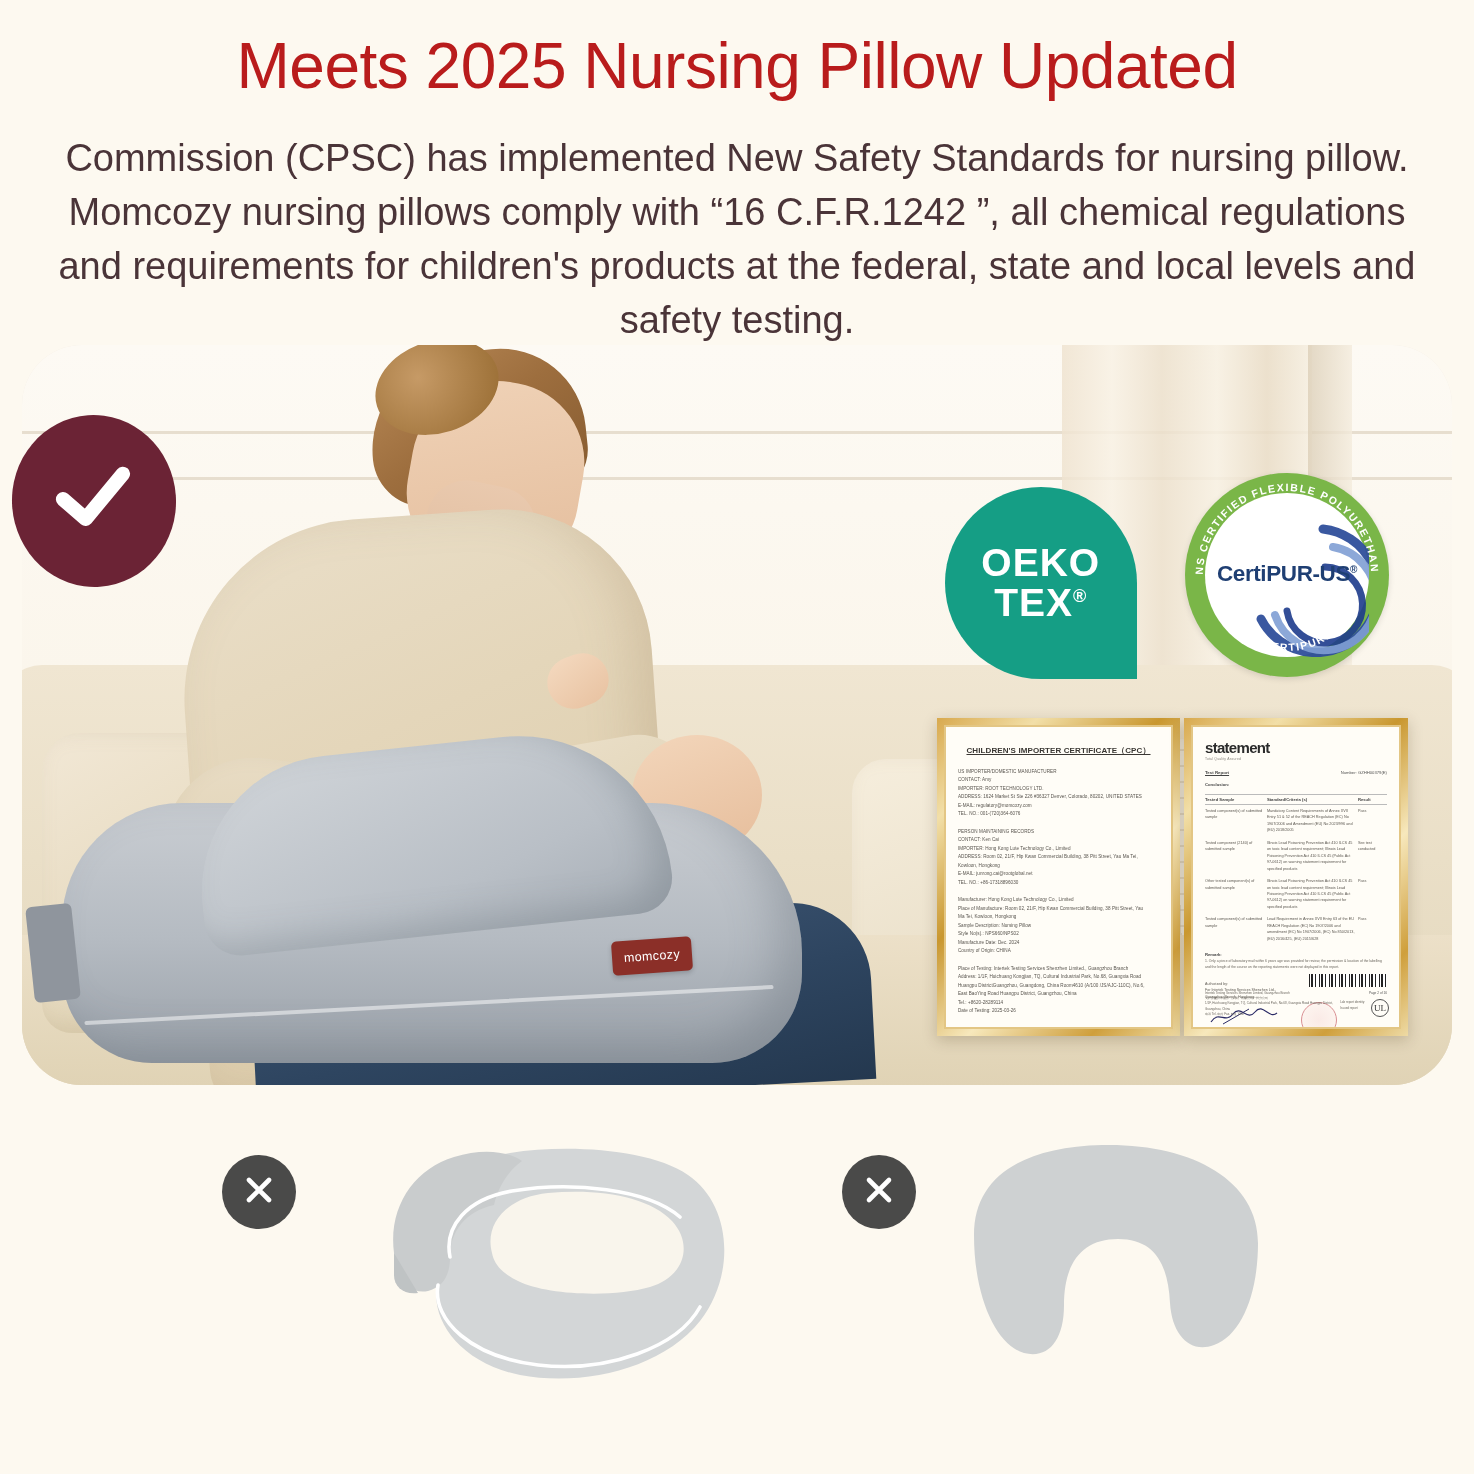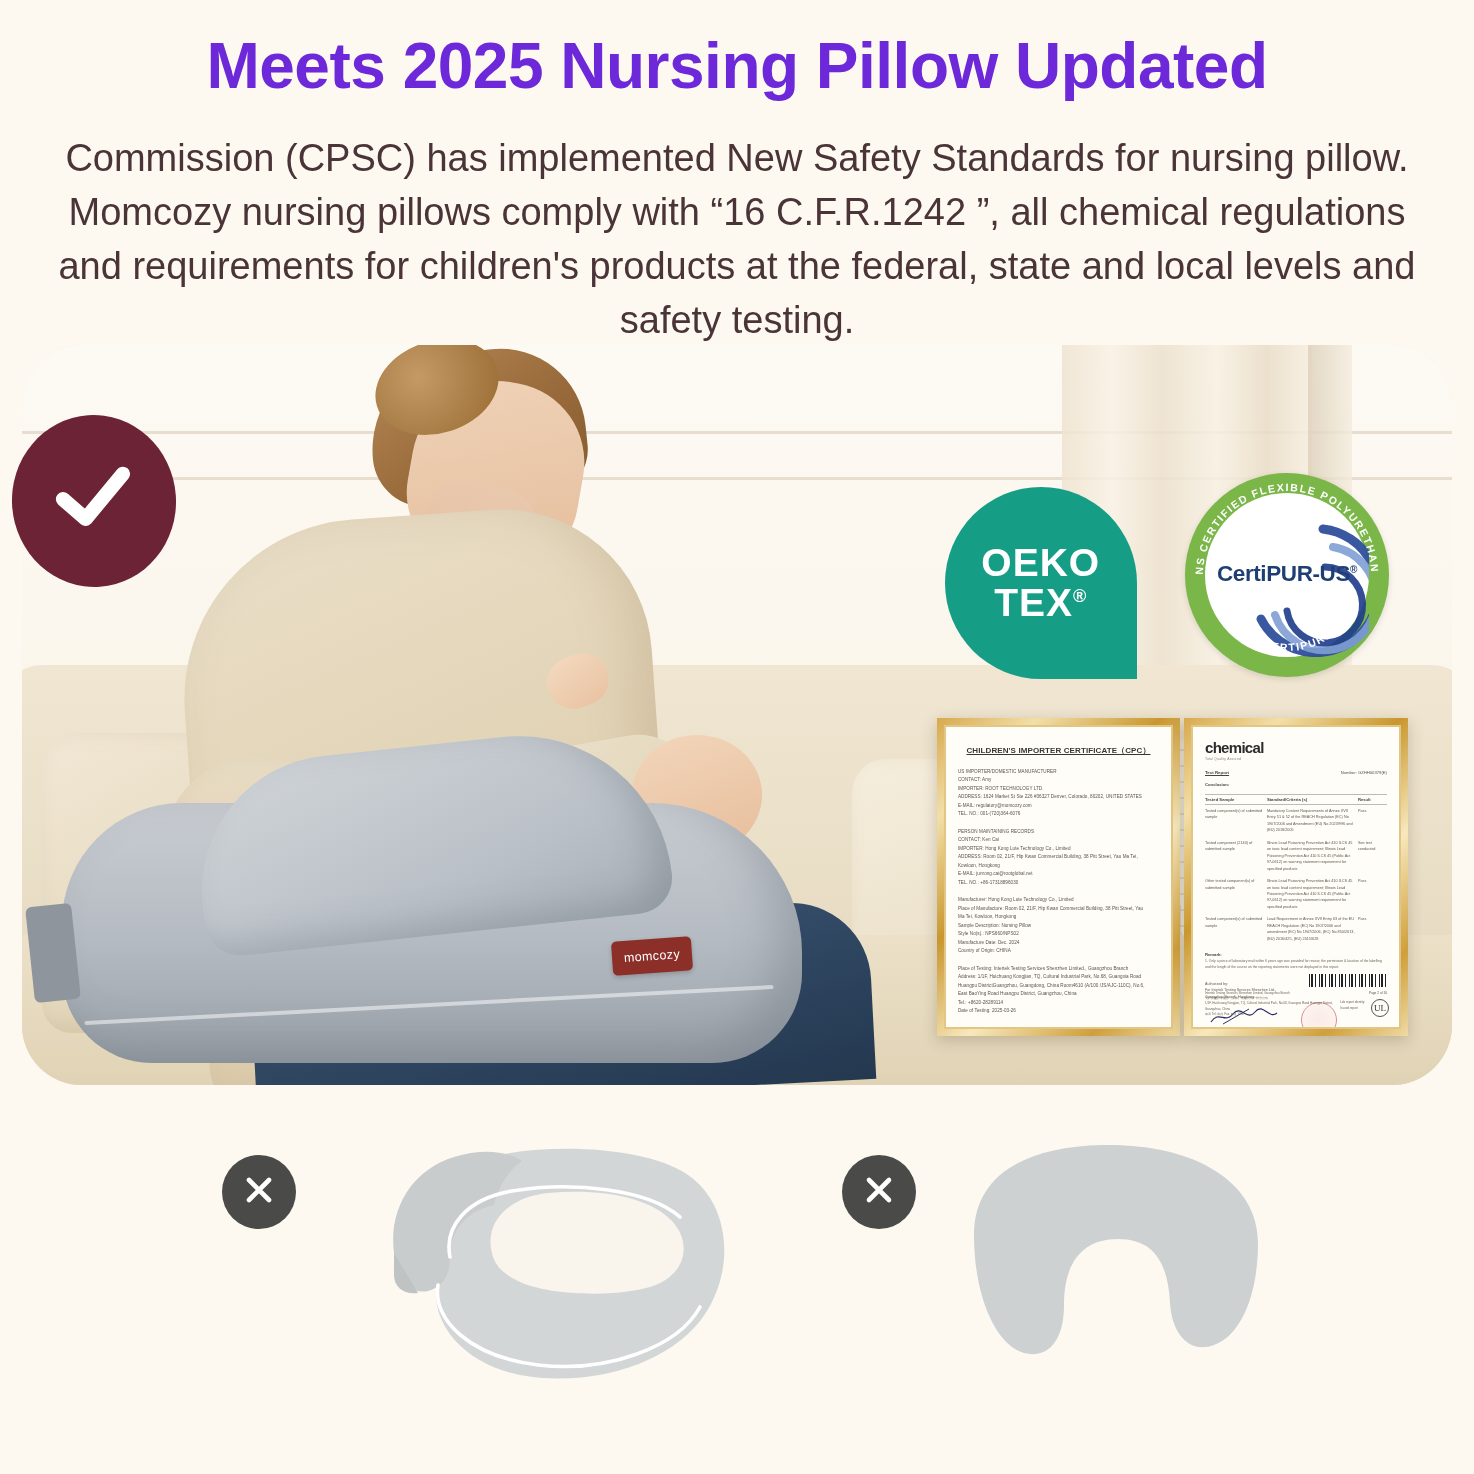--- a/index.html
+++ b/index.html
@@ -7,22 +7,22 @@
     width: 1474px; height: 1474px;
     background: #fdf9f0;
     font-family: "Liberation Sans", sans-serif;
     overflow: hidden;
   }
   .page { position: relative; width: 1474px; height: 1474px; background: #fdf9f0; }
 
   
   .header { padding: 22px 40px 0; text-align: center; }
   .title {
-    color: #6d28d9;
-    font-weight: bold;
+    color: #b91c1c;
+    font-weight: normal;
     font-size: 64px;
     line-height: 1.38;
     letter-spacing: -0.5px;
   }
   .subtitle {
     margin: 22px auto 0;
     max-width: 1390px;
     color: #4a3438;
     font-size: 38px;
     line-height: 1.42;
@@ -464,21 +464,21 @@
           <div class="cpc-line">Huangpu DistrictGuangzhou, Guangdong, China Room4610 (A/100 /JS/AJC-110C), No.6,</div>
           <div class="cpc-line">East BaoYing Road Huangpu District, Guangzhou, China</div>
           <div class="cpc-line">Tel.: +8620-28289114</div>
           <div class="cpc-line">Date of Testing: 2025-03-26</div>
         </div>
     </div>
   </div>
 
   <div class="cert cert-b">
     <div class="cert-inner">
-      <div class="itk-logo">chemical</div>
+      <div class="itk-logo">statement</div>
       <div class="itk-tag">Total Quality Assured</div>
       <div class="itk-row1">
         <span class="itk-rep">Test Report</span>
         <span class="itk-num">
           <span>Number:</span>
           <span>GZHH00379(E)</span>
         </span>
       </div>
       <div class="itk-remark-h">Conclusion:</div>
       <div class="itk-table">

